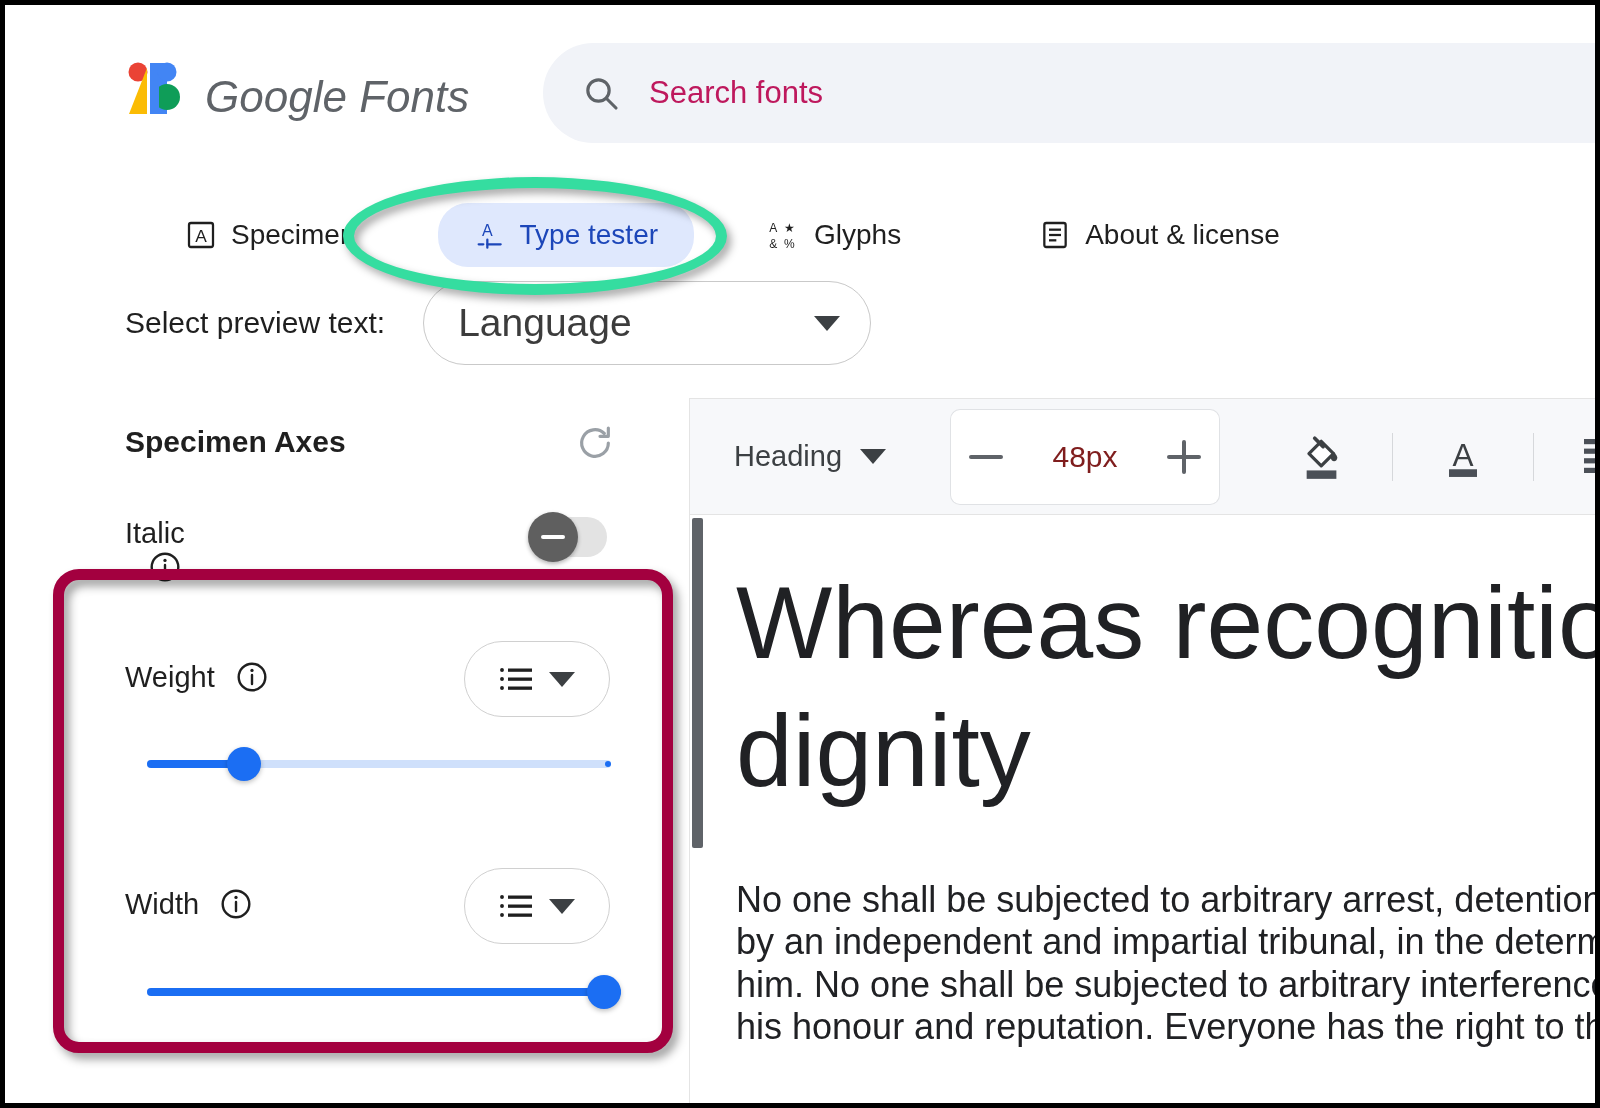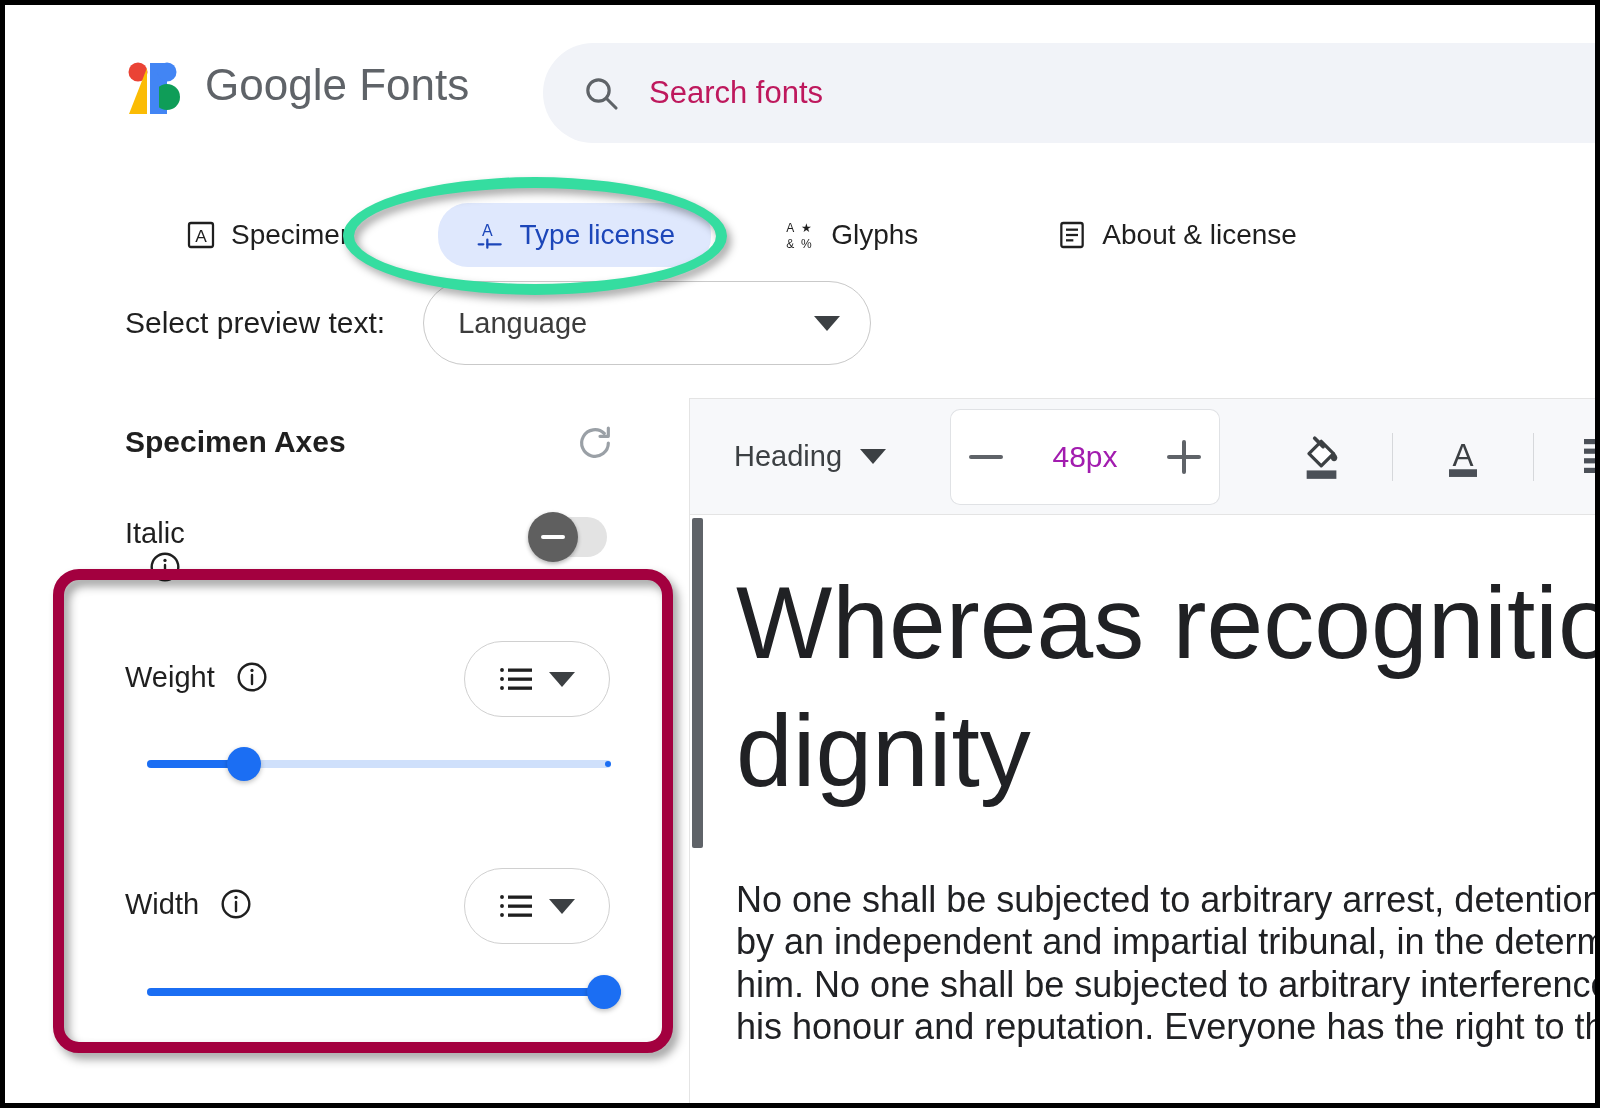--- a/index.html
+++ b/index.html
@@ -31,22 +31,23 @@
     position: absolute;
     left: 0; top: 0;
     width: 100%;
     height: 150px;
   }
   .logo-wrap {
     position: absolute;
     left: 120px;
     top: 55px;
     display: flex;
-    align-items: flex-start;
+    align-items: flex-end;
     gap: 18px;
+    font-style: italic;
   }
   .logo-mark { width: 62px; height: 62px; display:block; }
   .logo-text {
     font-size: 44px;
     color: #5f6368;
     letter-spacing: 0px;
     white-space: nowrap;
     font-weight: 400;
   }
   .logo-text .bold { font-weight: 400; }
@@ -117,21 +118,21 @@
     height: 84px;
     border: 1px solid #c9c9c9;
     border-radius: 44px;
     display: flex;
     align-items: center;
     justify-content: space-between;
     padding: 0 30px 0 34px;
     box-sizing: border-box;
     background: #ffffff;
   }
-  .lang-select .val { font-size: 29px; color: #3c3c3c; }
+  .lang-select .val { font-size: 39px; color: #3c3c3c; }
   .caret-down {
     width: 0; height: 0;
     border-left: 13px solid transparent;
     border-right: 13px solid transparent;
     border-top: 15px solid #3c4043;
   }
 
   
   .axes-title {
     position: absolute;
@@ -298,21 +299,21 @@
   }
   .step-value {
     width: 128px; height: 94px;
     border-top: 1px solid #e0e2e5;
     border-bottom: 1px solid #e0e2e5;
     background: #ffffff;
     display: flex;
     align-items: center;
     justify-content: center;
     font-size: 30px;
-    color: #a21caf;
+    color: #7f1d1d;
   }
   .tb-icons {
     display: flex;
     align-items: center;
   }
   .tb-icon-btn {
     width: 76px; height: 64px;
     display: flex;
     align-items: center;
     justify-content: center;
@@ -422,21 +423,21 @@
       <span>Specimen</span>
     </div>
 
     <div class="tab active">
       <svg class="tab-icon" viewBox="0 0 24 24">
         <text x="10" y="13" font-size="12" text-anchor="middle" fill="#1c46b9" font-family="Liberation Sans, sans-serif">A</text>
         <line x1="3.5" y1="19" x2="7" y2="19" stroke="#1c46b9" stroke-width="1.7" stroke-linecap="round"></line>
         <line x1="10" y1="15.5" x2="10" y2="21.5" stroke="#1c46b9" stroke-width="1.7" stroke-linecap="round"></line>
         <line x1="10" y1="19" x2="20" y2="19" stroke="#1c46b9" stroke-width="1.7" stroke-linecap="round"></line>
       </svg>
-      <span>Type license</span>
+      <span>Type tester</span>
     </div>
 
     <div class="tab glyphs">
       <svg class="tab-icon" viewBox="0 0 24 24">
         <text x="1" y="10" font-size="9" fill="#1f1f1f" font-family="Liberation Sans, sans-serif">A</text>
         <text x="12" y="10" font-size="9" fill="#1f1f1f" font-family="Liberation Sans, sans-serif">★</text>
         <text x="1" y="22" font-size="9" fill="#1f1f1f" font-family="Liberation Sans, sans-serif">&amp;</text>
         <text x="12" y="22" font-size="9" fill="#1f1f1f" font-family="Liberation Sans, sans-serif">%</text>
       </svg>
       <span>Glyphs</span>

